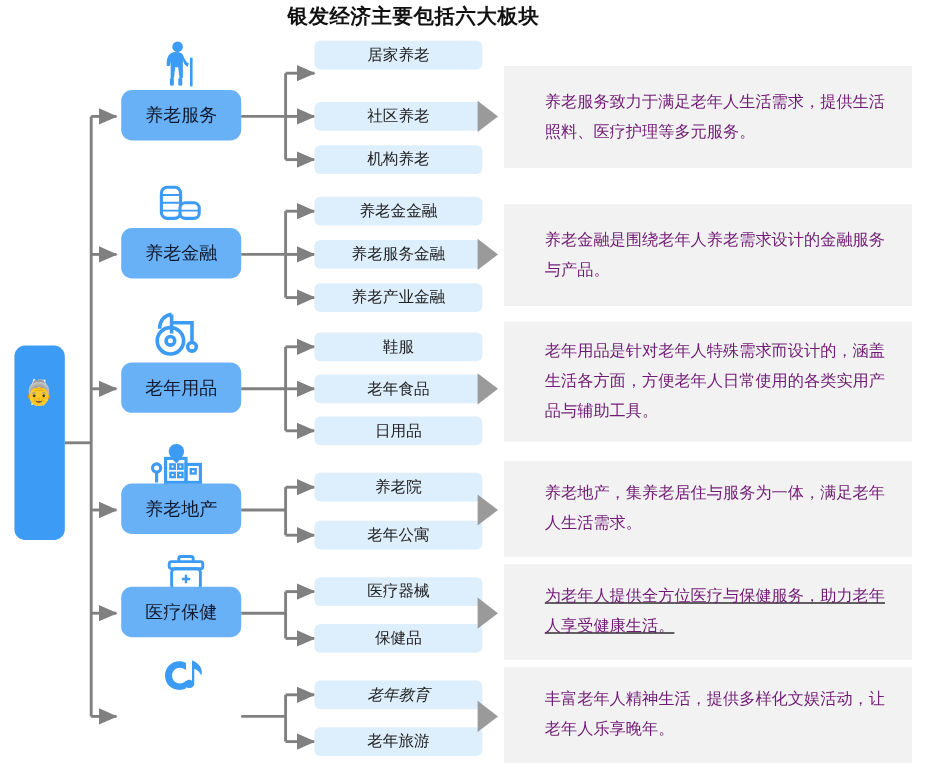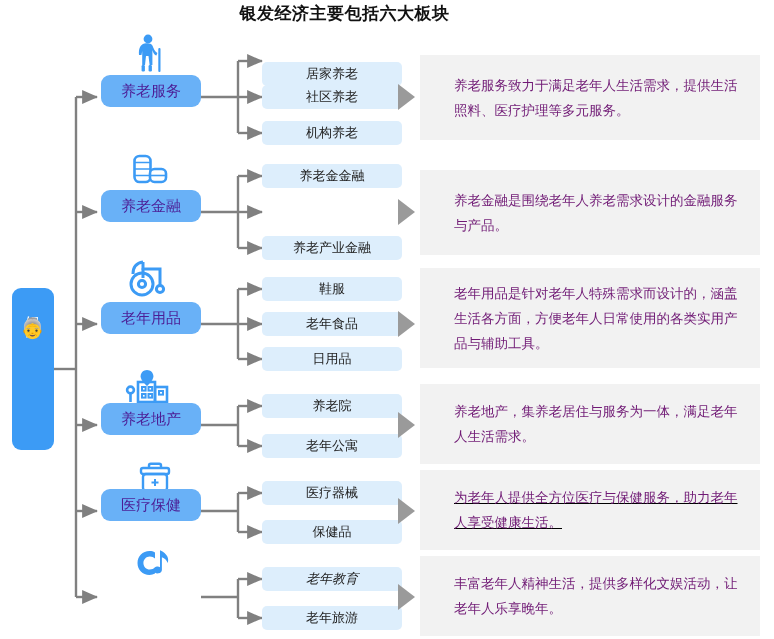--- a/index.html
+++ b/index.html
@@ -37,24 +37,24 @@
     writing-mode:vertical-rl;
     text-orientation:upright;
     letter-spacing:2px;
     font-family:"DejaVu Sans","Liberation Sans",sans-serif;
   }
   .root-emoji{font-size:20px;margin-top:6px;line-height:1;}
 
   
   .cat-box{
     position:absolute;
-    width:100px;height:32px;
+    width:100px;height:42px;
     background:#69b1f7;
     border-radius:9px;
-    color:#4c1d95;
+    color:#0f172a;
     font-size:15px;
     display:flex;align-items:center;justify-content:center;
     font-family:"DejaVu Sans","Liberation Sans",sans-serif;
     box-sizing:border-box;
   }
 
   
   .cat-icon{
     position:absolute;
     width:56px;height:40px;
@@ -177,21 +177,21 @@
       <circle cx="14" cy="5" r="4.4"></circle>
       <path d="M10.5 9.5 C6 10.5 4.5 15 5 21 L7.5 21 L8.2 17 L8.2 31 L11 31 L12 22 L14.5 22 L15.6 31 L18.4 31 L18.4 16 C19 19 20.6 21 22.4 21.6 L23.4 19 C21 18 19.6 14.6 18.4 11.6 C17.3 9.6 14.5 8.8 10.5 9.5 Z"></path>
       <rect x="7.6" y="31" width="3.3" height="6.5" rx="1.2"></rect>
       <rect x="14.6" y="31" width="3.3" height="6.5" rx="1.2"></rect>
       <rect x="24.3" y="14" width="2.2" height="24" rx="1"></rect>
     </svg>
   </div>
   <div class="cat-box" style="left:101px;top:75px;">
     <span>养老服务</span>
   </div>
-  <div class="sub-box" style="left:262px;top:62px;">
+  <div class="sub-box" style="left:262px;top:34px;">
       <span>居家养老</span>
     </div>
   <div class="sub-box" style="left:262px;top:85px;">
       <span>社区养老</span>
     </div>
   <div class="sub-box" style="left:262px;top:121px;">
       <span>机构养老</span>
     </div>
   <div class="tri" style="left:398px;top:84px;"></div>
   <div class="desc-box" style="top:55px;height:85px;">
@@ -204,20 +204,23 @@
       <path d="M3.5 10.5 H19.5 M3.5 17 H19.5 M3.5 23.5 H19.5" stroke-width="1.6"></path>
       <rect x="19" y="17" width="16" height="13" rx="4.5" fill="#ffffff"></rect>
       <path d="M19 23.5 H35" stroke-width="1.6"></path>
     </svg>
   </div>
   <div class="cat-box" style="left:101px;top:190px;">
     <span>养老金融</span>
   </div>
   <div class="sub-box" style="left:262px;top:164px;">
       <span>养老金金融</span>
+    </div>
+  <div class="sub-box" style="left:262px;top:200px;">
+      <span>养老服务金融</span>
     </div>
   <div class="sub-box" style="left:262px;top:236px;">
       <span>养老产业金融</span>
     </div>
   <div class="tri" style="left:398px;top:199px;"></div>
   <div class="desc-box" style="top:170px;height:85px;">
     <div class="desc-text">养老金融是围绕老年人养老需求设计的金融服务与产品。</div>
   </div>
 
   <div class="cat-icon" style="left:121px;top:258px;">

